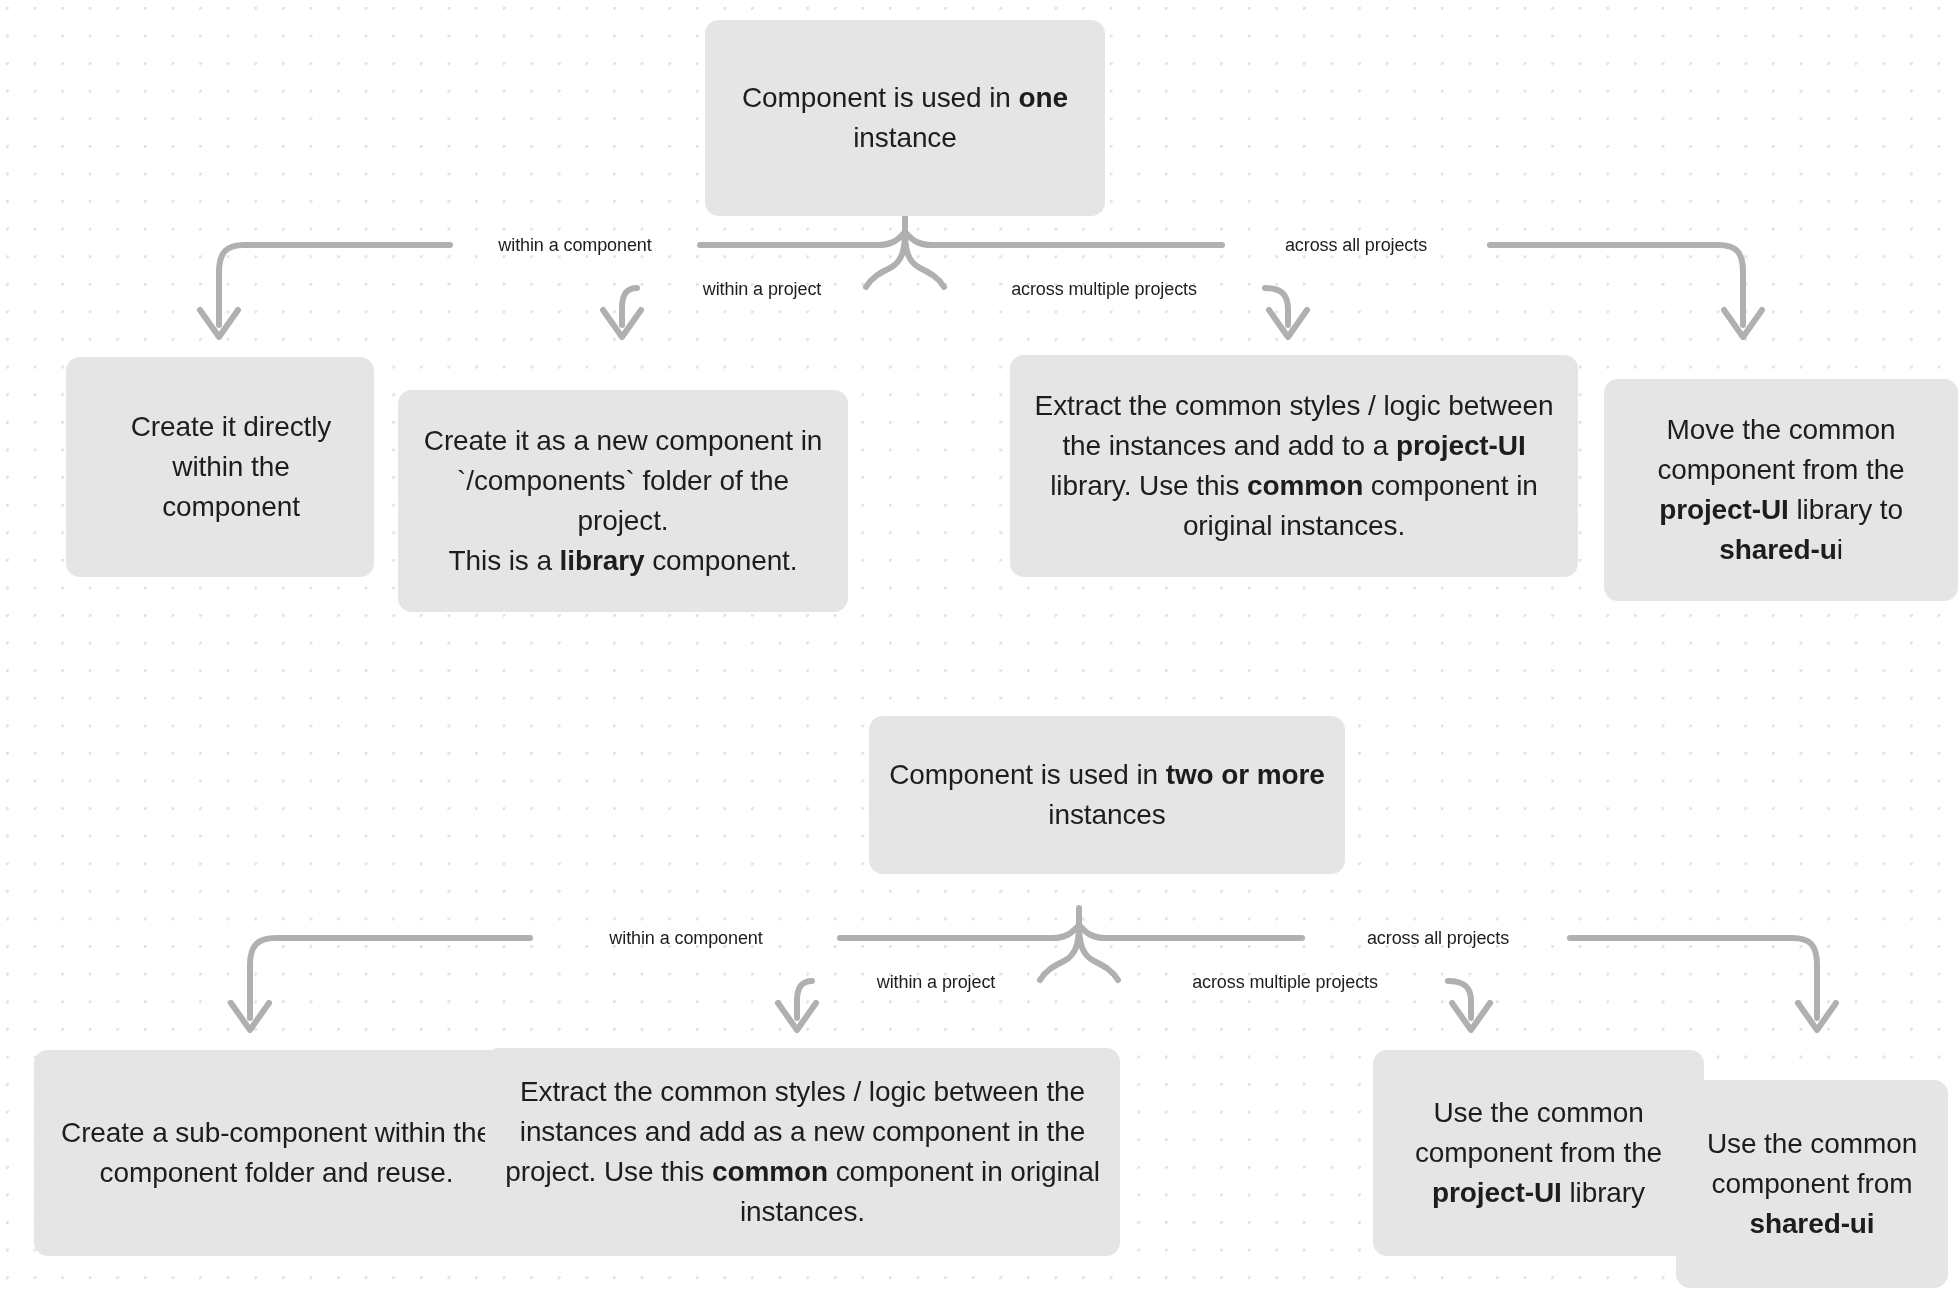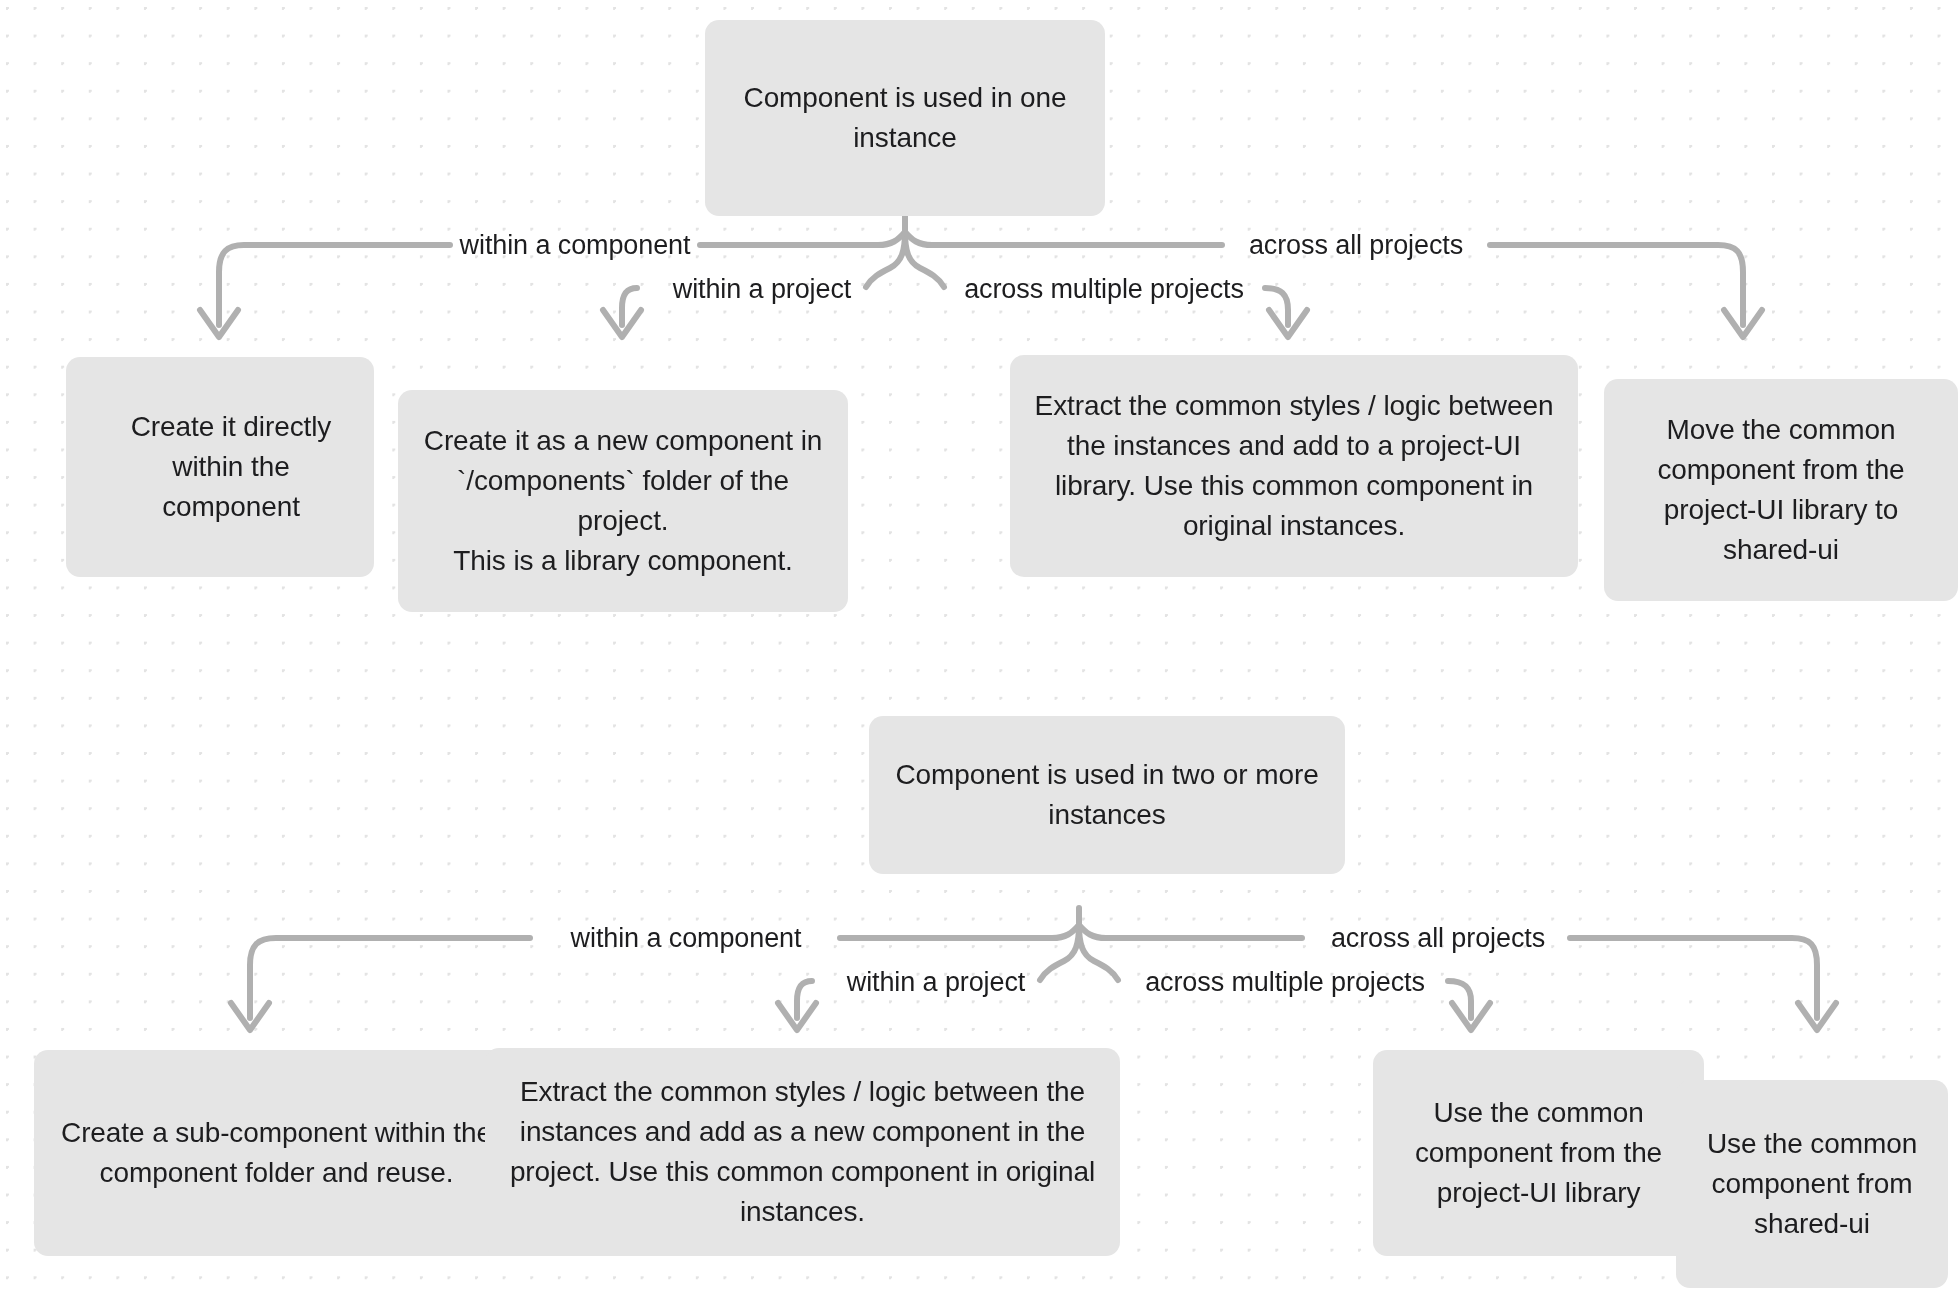--- a/index.html
+++ b/index.html
@@ -37,25 +37,25 @@
     align-items: center;
     justify-content: center;
     text-align: center;
     color: #1d1d1f;
     font-size: 28px;
     line-height: 1.43;
     padding: 10px 16px;
     letter-spacing: -0.1px;
   }
   .node .txt { display: block; width: 100%; }
-  .node b { font-weight: 400; }
+  .node b { font-weight: 700; }
   .edge-label {
     position: absolute;
     color: #1d1d1f;
-    font-size: 27px;
+    font-size: 18px;
     line-height: 1;
     white-space: nowrap;
     letter-spacing: -0.1px;
     background: transparent;
     transform: translate(-50%, -50%);
   }
 </style>
 </head>
 <body>
 

